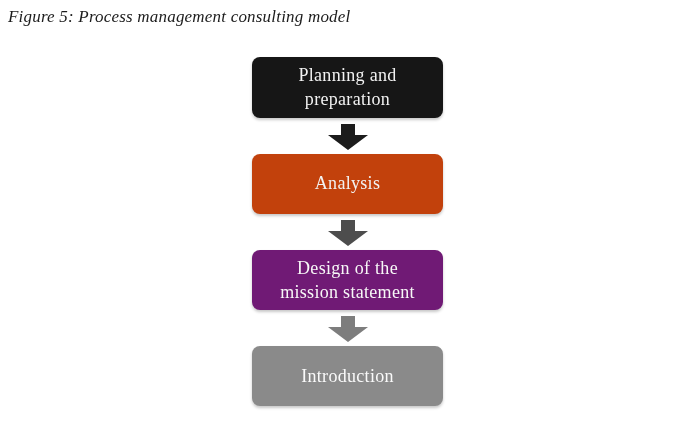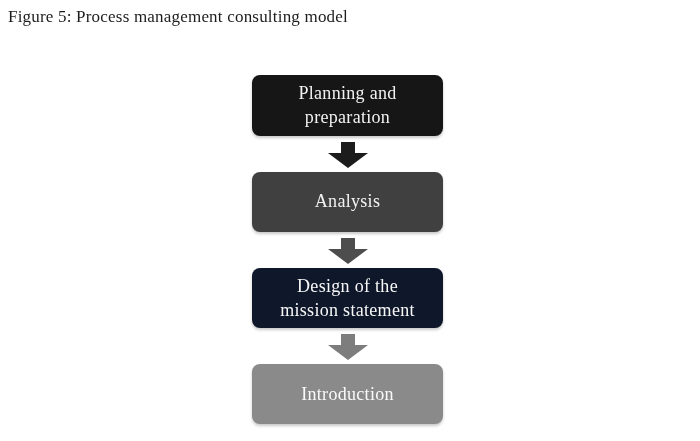--- a/index.html
+++ b/index.html
@@ -12,33 +12,33 @@
     width: 700px;
     height: 441px;
     background: #ffffff;
     overflow: hidden;
     font-family: "Liberation Serif", serif;
   }
   .caption {
     position: absolute;
     left: 8px;
     top: 7px;
+    font-style: italic;
     font-size: 17px;
     color: #1c1c1c;
     letter-spacing: 0.2px;
   }
   .flow {
     position: absolute;
     left: 252px;
     top: 57px;
     width: 191px;
     display: flex;
     flex-direction: column;
     align-items: center;
-    margin-top: 18px;
   }
   .step {
     width: 100%;
     min-height: 60px;
     box-sizing: border-box;
     border-radius: 8px;
     display: flex;
     align-items: center;
     justify-content: center;
     padding: 6px 14px;
@@ -64,29 +64,29 @@
   <div class="flow">
 
     <div class="step" style="background-color: rgb(22, 22, 22);">
       <span style="color: rgb(242, 242, 242);">Planning and preparation</span>
     </div>
 
     <svg class="arrow" width="40" height="26" viewBox="0 0 40 26">
       <polygon points="13,0 27,0 27,11 40,11 20,26 0,11 13,11" fill="#1c1c1c"></polygon>
     </svg>
 
-    <div class="step" style="background-color: #404040;">
+    <div class="step" style="background-color: #c2410c;">
       <span style="color: rgb(242, 242, 242);">Analysis</span>
     </div>
 
     <svg class="arrow" width="40" height="26" viewBox="0 0 40 26">
       <polygon points="13,0 27,0 27,11 40,11 20,26 0,11 13,11" fill="#4d4d4d"></polygon>
     </svg>
 
-    <div class="step" style="background-color: #0f172a;">
+    <div class="step" style="background-color: #701a75;">
       <span style="color: rgb(247, 247, 247);">Design of the mission statement</span>
     </div>
 
     <svg class="arrow" width="40" height="26" viewBox="0 0 40 26">
       <polygon points="13,0 27,0 27,11 40,11 20,26 0,11 13,11" fill="#7d7d7d"></polygon>
     </svg>
 
     <div class="step" style="background-color: rgb(138, 138, 138); text-align: right;">
       <span style="color: rgb(250, 250, 250);">Introduction</span>
     </div>

